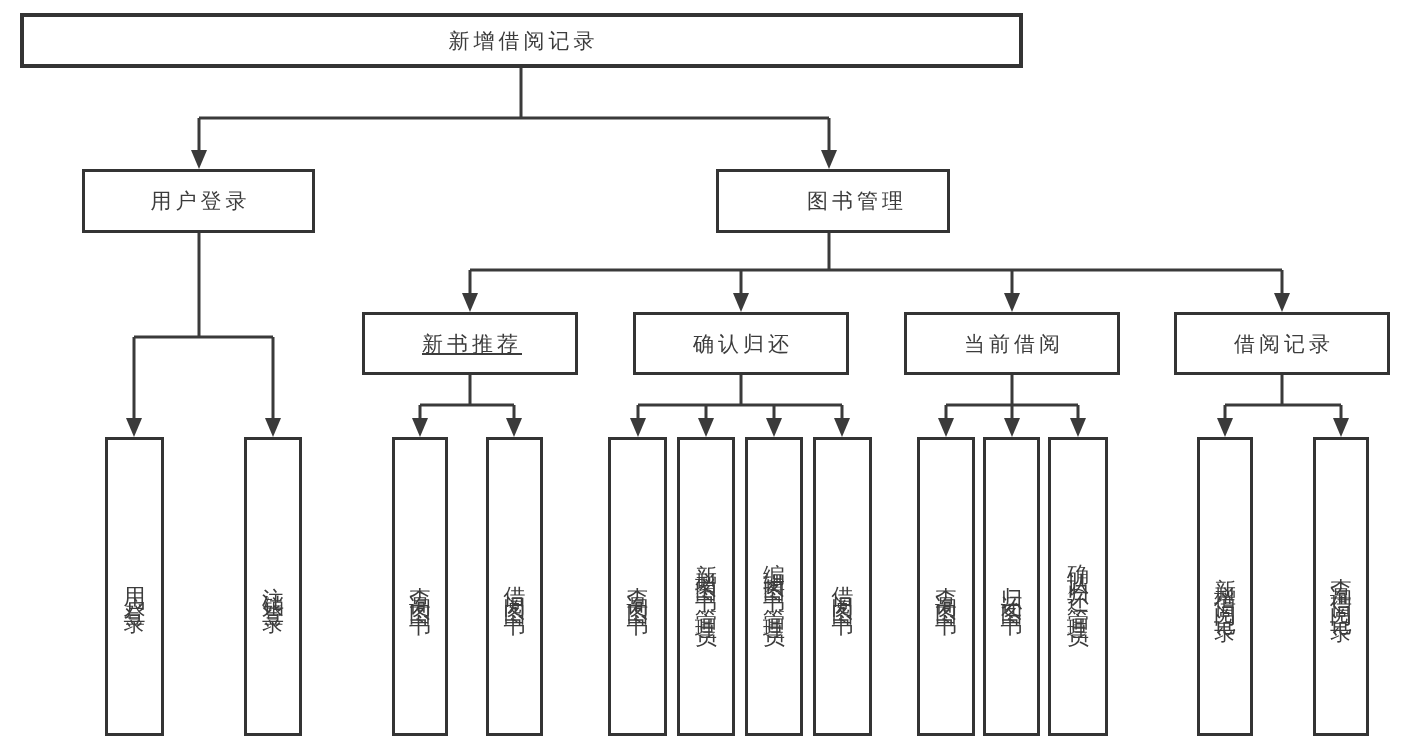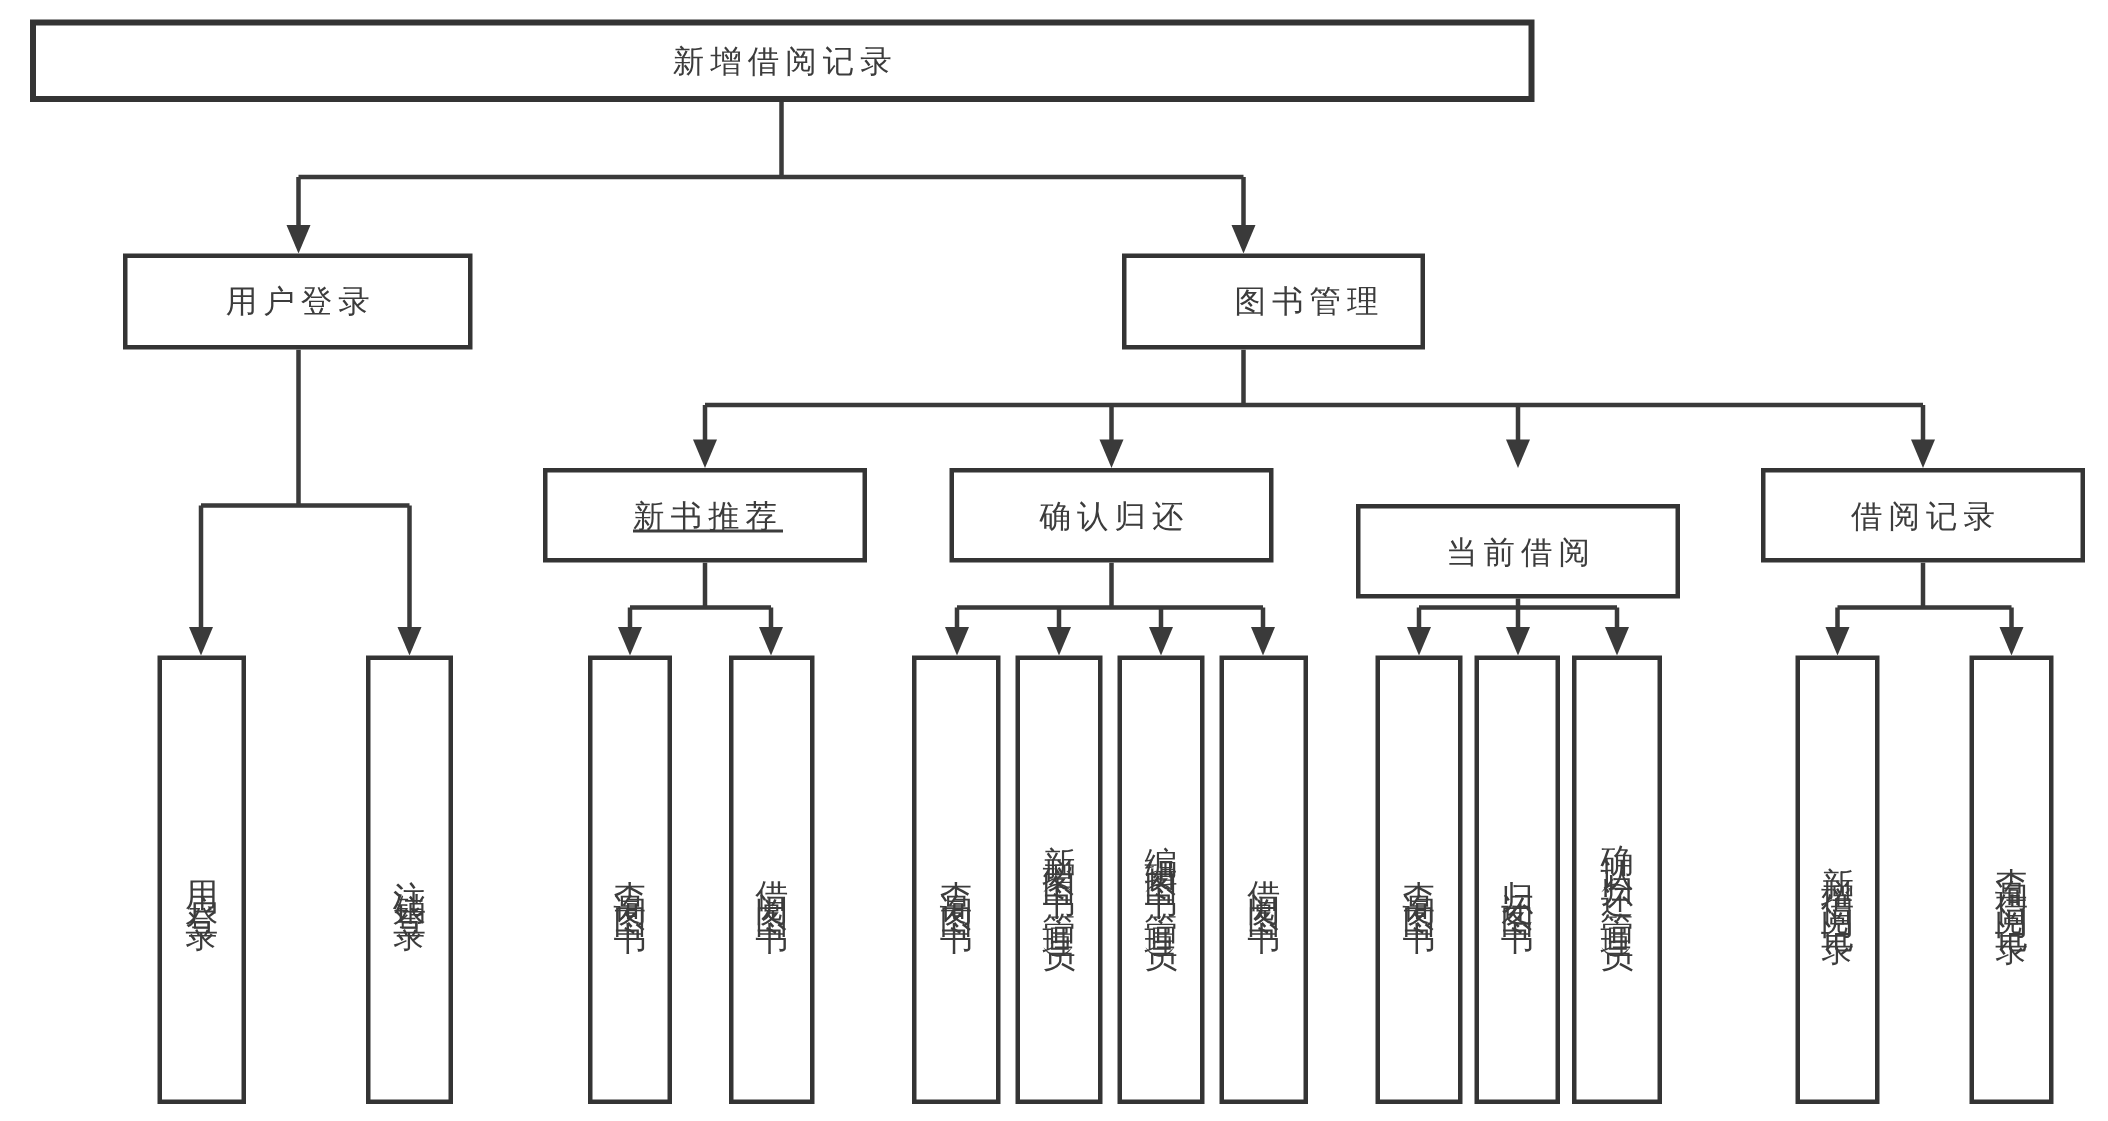--- a/index.html
+++ b/index.html
@@ -79,25 +79,25 @@
     <g>
       <path d="M1282 375 V405 M1225 405 H1341 M1225 405 V420 M1341 405 V420" fill="none" stroke="#3a3a3a" stroke-width="3"></path>
       <polygon points="1217,418 1233,418 1225,437" fill="#3a3a3a"></polygon>
       <polygon points="1333,418 1349,418 1341,437" fill="#3a3a3a"></polygon>
     </g>
   </svg>
 
   <div class="node h-box root-box" style="left:20px; top:13px; width:1003px; height:55px;">新增借阅记录</div>
 
   <div class="node h-box" style="left:82px; top:169px; width:233px; height:64px;">用户登录</div>
-  <div class="node h-box" style="left:748px; top:169px; width:202px; height:64px;padding-left:44px;">图书管理</div>
+  <div class="node h-box" style="left:716px; top:169px; width:234px; height:64px;padding-left:44px;">图书管理</div>
 
   <div class="node h-box" style="left:362px; top:312px; width:216px; height:63px;text-decoration:underline;">新书推荐</div>
   <div class="node h-box" style="left:633px; top:312px; width:216px; height:63px;">确认归还</div>
-  <div class="node h-box" style="left:904px; top:312px; width:216px; height:63px;margin-top:24px;">当前借阅</div>
+  <div class="node h-box" style="left:904px; top:312px; width:216px; height:63px;">当前借阅</div>
   <div class="node h-box" style="left:1174px; top:312px; width:216px; height:63px;">借阅记录</div>
 
   <div class="node v-box" style="left:105px; top:437px; width:59px; height:299px;">用户登录</div>
   <div class="node v-box" style="left:244px; top:437px; width:58px; height:299px;">注销登录</div>
 
   <div class="node v-box" style="left:392px; top:437px; width:56px; height:299px;">查询图书</div>
   <div class="node v-box" style="left:486px; top:437px; width:57px; height:299px;">借阅图书</div>
 
   <div class="node v-box" style="left:608px; top:437px; width:59px; height:299px;">查询图书</div>
   <div class="node v-box" style="left:677px; top:437px; width:58px; height:299px;">新增图书（管理员）</div>

